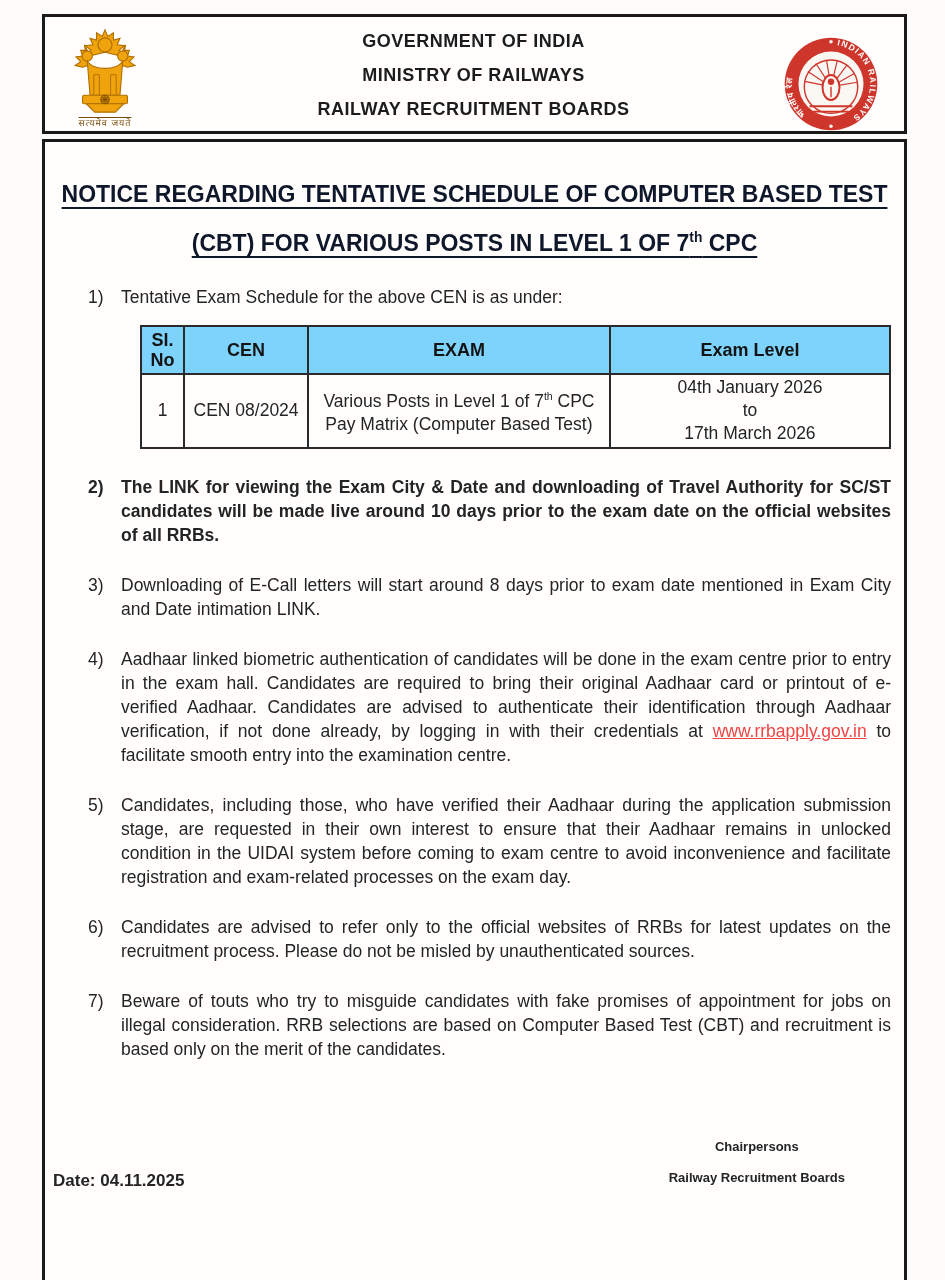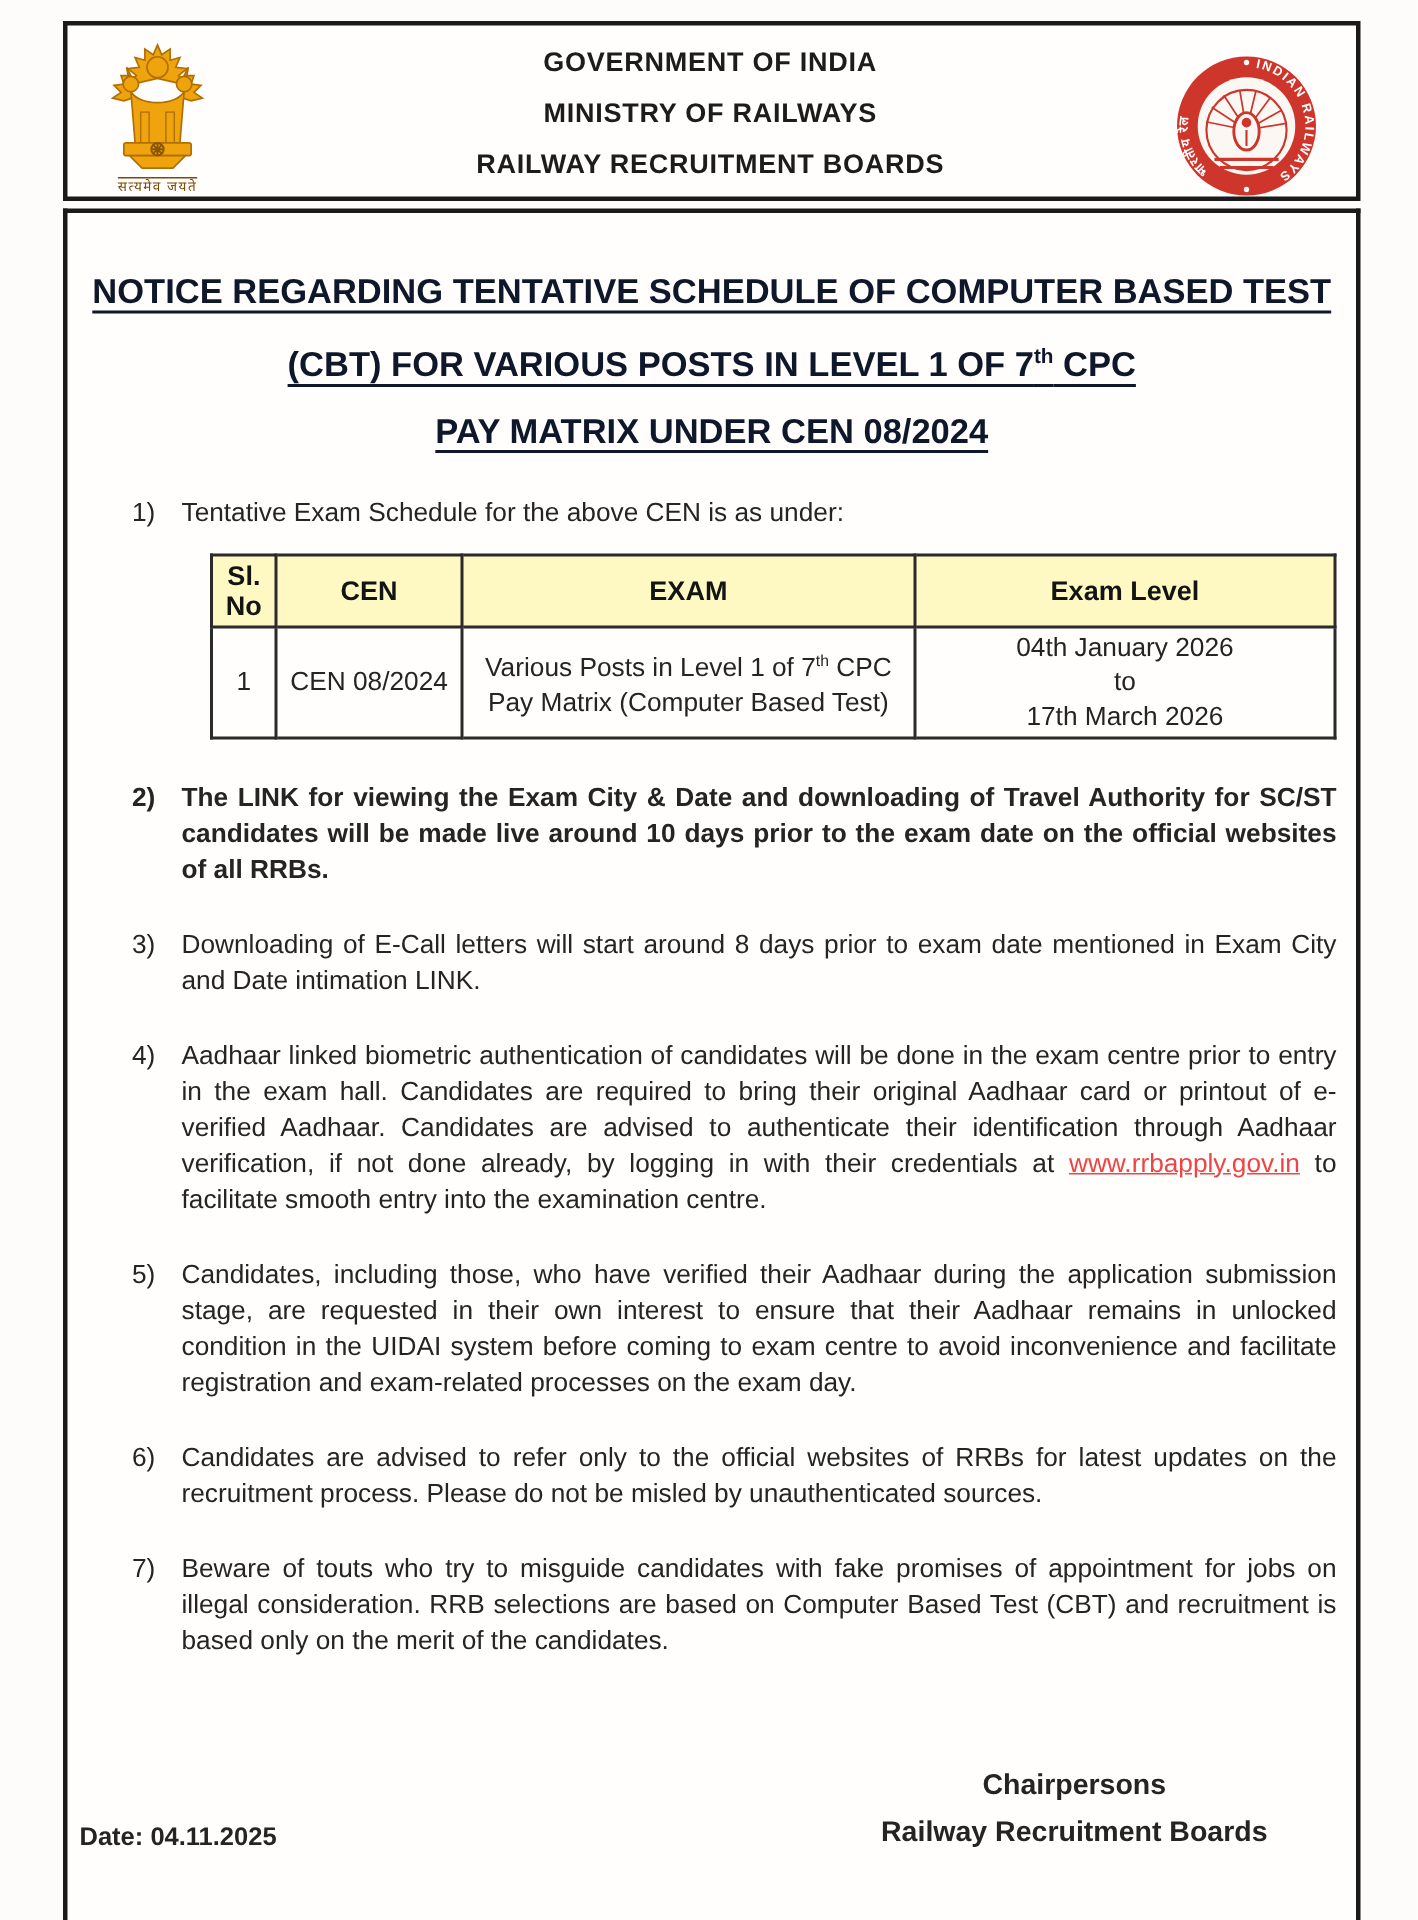--- a/index.html
+++ b/index.html
@@ -36,29 +36,29 @@
   .item { display: flex; margin-top: 26px; font-size: 17.5px; line-height: 24px; }
   .item .num { width: 33px; flex-shrink: 0; }
   .item .txt { flex: 1; text-align: justify; }
   .item.first { margin-top: 20px; }
   .item.bold { font-weight: bold; }
   .doc-link { color: #ef4444; text-decoration: underline; }
 
   
   .sched-table { border-collapse: collapse; margin: 16px 0 0 52px; table-layout: fixed; }
   .sched-table th, .sched-table td { border: 2px solid #2a2a2a; text-align: center; vertical-align: middle; }
-  .sched-table th { background: #fef9c3; font-size: 18px; font-weight: bold; height: 48px; line-height: 20px; color: #141414; }
+  .sched-table th { background: #7dd3fc; font-size: 18px; font-weight: bold; height: 48px; line-height: 20px; color: #141414; }
   .sched-table td { background: #fffefd; font-size: 17.5px; line-height: 23px; height: 74px; }
   .col-sl { width: 45px; } .col-cen { width: 130px; } .col-exam { width: 325px; } .col-dates { width: 303px; }
   .sched-table sup { font-size: 60%; vertical-align: super; }
 
   
   .footer { display: flex; align-items: flex-end; justify-content: space-between; margin-top: 70px; padding: 0 13px 0 8px; }
   .date-line { font-size: 17px; font-weight: bold; line-height: 24px; }
-  .sign-block { text-align: center; font-size: 19px; font-weight: bold; line-height: 31px; margin-right: 46px; }
+  .sign-block { text-align: center; font-size: 13px; font-weight: bold; line-height: 31px; margin-right: 46px; }
 </style>
 </head>
 <body>
 
 <div class="box header-box">
 
   <div class="emblem-wrap">
     <svg width="72" height="86" viewBox="0 0 72 92">
       <g fill="#EFA30C" stroke="#B06F00" stroke-width="1.2">
 
@@ -124,21 +124,20 @@
       </g>
     </svg>
   </div>
 </div>
 
 <div class="box main-box">
 
   <div class="title-block">
     <div class="tline">NOTICE REGARDING TENTATIVE SCHEDULE OF COMPUTER BASED TEST</div>
     <div class="tline"><span>(CBT) FOR VARIOUS POSTS IN LEVEL 1 OF 7</span><sup>th</sup><span> CPC</span></div>
-    <div class="tline">PAY MATRIX UNDER CEN 08/2024</div>
   </div>
 
   <div class="items-wrap">
 
     <div class="item first">
       <span class="num">1)</span>
       <div class="txt" style="text-align:left">Tentative Exam Schedule for the above CEN is as under:</div>
     </div>
 
     <table class="sched-table">

